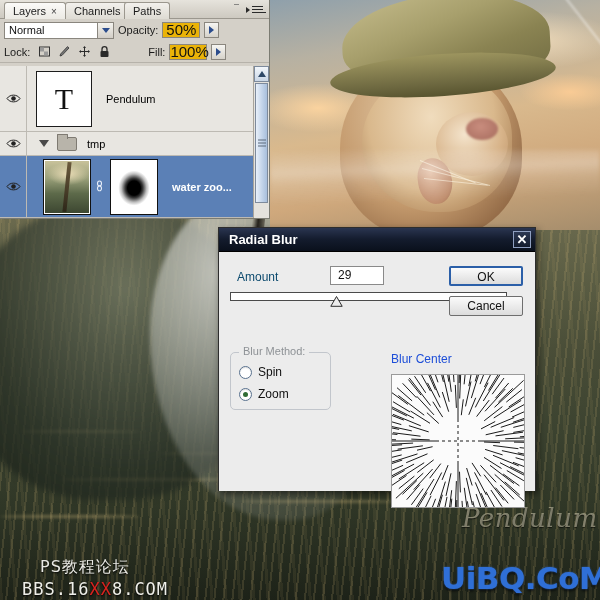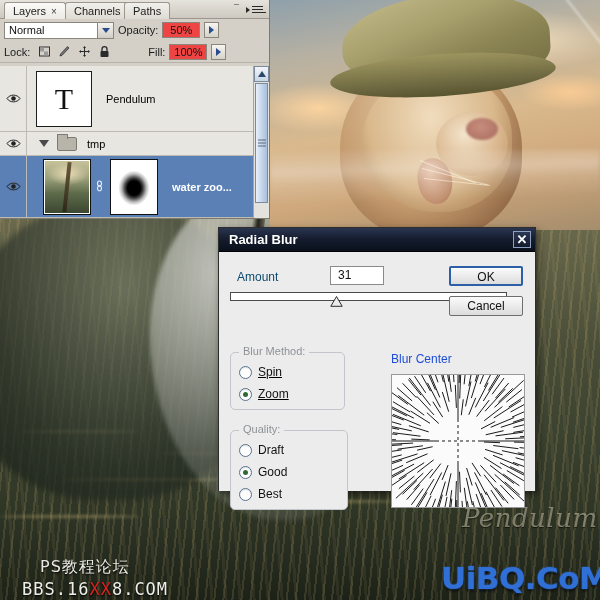--- a/index.html
+++ b/index.html
@@ -224,22 +224,22 @@
   .blend-select .dd {
     position: absolute; right: 0; top: 0; width: 16px; height: 15px;
     background: linear-gradient(180deg,#f4f3ef,#d2cec6);
     border-left: 1px solid #8a867e;
     display: flex; align-items: center; justify-content: center;
   }
   .caret-down { width:0;height:0;border-left:4px solid transparent;border-right:4px solid transparent;border-top:5px solid #2b4c8c; }
   .caret-right { width:0;height:0;border-top:4px solid transparent;border-bottom:4px solid transparent;border-left:5px solid #2b4c8c; }
   .fld-label { font-size: 11px; color: #1a1a1a; }
   .numbox {
-    width: 38px; height: 16px; background: #ef4444; border: 1px solid #8a867e;
-    font-size: 11px; line-height: 14px; text-align: center; color: #111;
+    width: 38px; height: 16px; background: #eab308; border: 1px solid #8a867e;
+    font-size: 15px; line-height: 14px; text-align: center; color: #111;
   }
   .spin-btn {
     width: 15px; height: 16px; border: 1px solid #8a867e;
     background: linear-gradient(180deg,#f6f5f2,#d6d2ca);
     display: flex; align-items: center; justify-content: center;
   }
   .lock-row { border-bottom: 1px solid #b6b2aa; }
   .lock-icons { display: flex; align-items: center; gap: 7px; margin-left: 4px; }
   .lk { width: 13px; height: 13px; position: relative; }
 
@@ -362,21 +362,21 @@
   #btn-cancel { top: 44px; }
 
   .groupbox {
     position: absolute; border: 1px solid #c2c6cc; border-radius: 5px;
     background: #ececec;
   }
   .groupbox > .gb-title {
     position: absolute; left: 8px; top: -8px; padding: 0 4px;
     background: #ececec; font-size: 11px; color: #8e9296;
   }
-  #gb-blur-method { left: 11px; top: 100px; width: 115px; height: 58px; text-decoration: underline; }
+  #gb-blur-method { left: 11px; top: 100px; width: 101px; height: 58px; }
   #gb-quality { left: 11px; top: 178px; width: 118px; height: 80px; }
 
   .radio-row { display: flex; align-items: center; gap: 6px; padding-left: 8px; height: 22px; }
   .radio {
     width: 13px; height: 13px; border-radius: 50%;
     background: #fff; border: 1px solid #59718e; position: relative; flex: none;
     box-shadow: inset 0 1px 1px rgba(0,0,0,.12);
   }
   .radio.on::after {
     content: ""; position: absolute; left: 3px; top: 3px;
@@ -579,21 +579,21 @@
 <div id="radial-blur-dialog">
 
   <div class="dlg-title">
     <span>Radial Blur</span>
     <span class="dlg-close">✕</span>
   </div>
 
   <div class="dlg-body">
 
     <span class="amount-label">Amount</span>
-    <span class="amount-box">31</span>
+    <span class="amount-box">29</span>
 
     <div class="slider-track"></div>
     <span class="thumb-outline" style="left: 111.32px; top: 44px;">
       <svg width="13" height="11" viewBox="0 0 13 11">
           <path d="M6.5 0.5 L12.2 10.3 H0.8 Z" fill="#ececec" stroke="#2e2e2e" stroke-width="1"></path>
         </svg>
     </span>
 
     <div class="dlg-btn" id="btn-ok">OK</div>
     <div class="dlg-btn" id="btn-cancel">Cancel</div>
@@ -603,35 +603,20 @@
       <div class="radio-row" style="margin-top:8px;">
         <span class="radio"></span>
         <span class="radio-label">Spin</span>
       </div>
       <div class="radio-row">
         <span class="radio on"></span>
         <span class="radio-label">Zoom</span>
       </div>
     </div>
 
-    <div class="groupbox" id="gb-quality">
-      <span class="gb-title">Quality:</span>
-      <div class="radio-row" style="margin-top:8px;">
-        <span class="radio"></span>
-        <span class="radio-label">Draft</span>
-      </div>
-      <div class="radio-row">
-        <span class="radio on"></span>
-        <span class="radio-label">Good</span>
-      </div>
-      <div class="radio-row">
-        <span class="radio"></span>
-        <span class="radio-label">Best</span>
-      </div>
-    </div>
 
     <span class="blur-center-label">Blur Center</span>
     <div id="blur-center-preview">
       <svg width="132" height="132" viewBox="0 0 132 132">
         <g id="rays" stroke="#1a1a1a" stroke-width="1" fill="none">
             <line x1="92.0" y1="67.0" x2="108.0" y2="67.7"></line>
             <line x1="101.2" y1="70.5" x2="126.4" y2="73.7"></line>
             <line x1="109.9" y1="75.6" x2="144.0" y2="83.0"></line>
             <line x1="93.1" y1="74.4" x2="110.6" y2="79.9"></line>
             <line x1="101.0" y1="80.3" x2="126.7" y2="90.9"></line>

